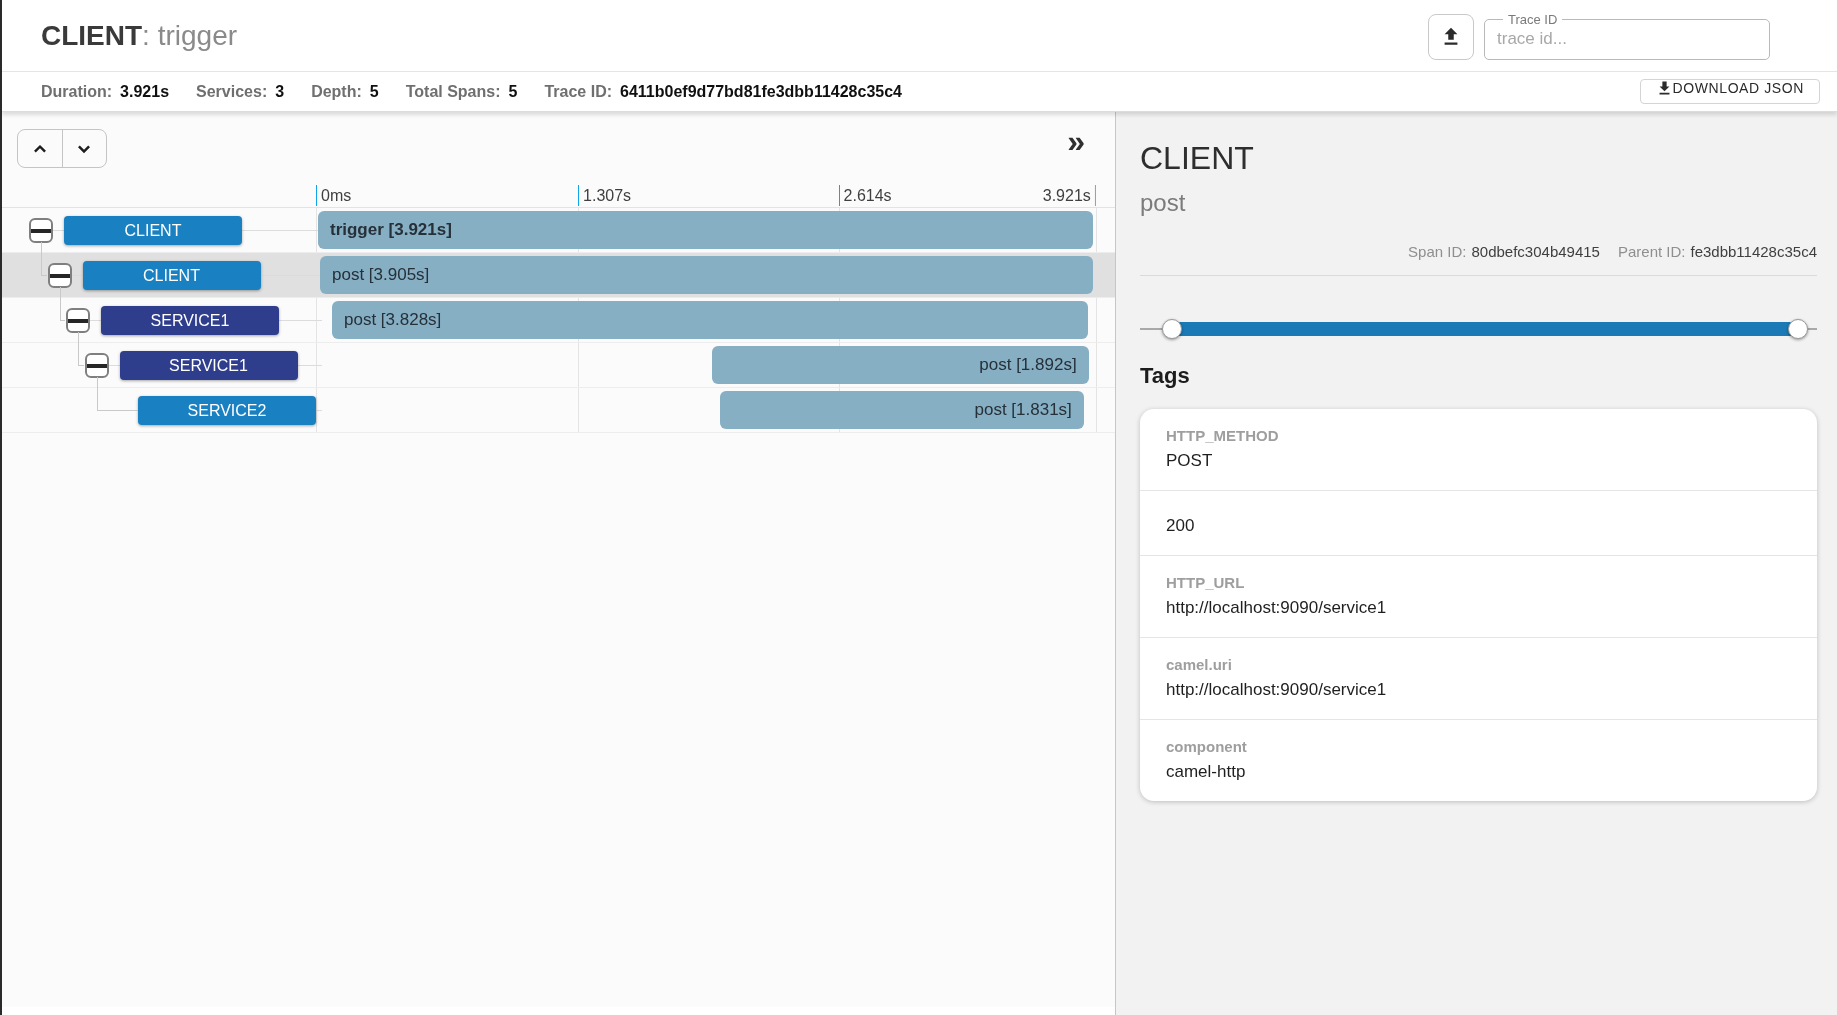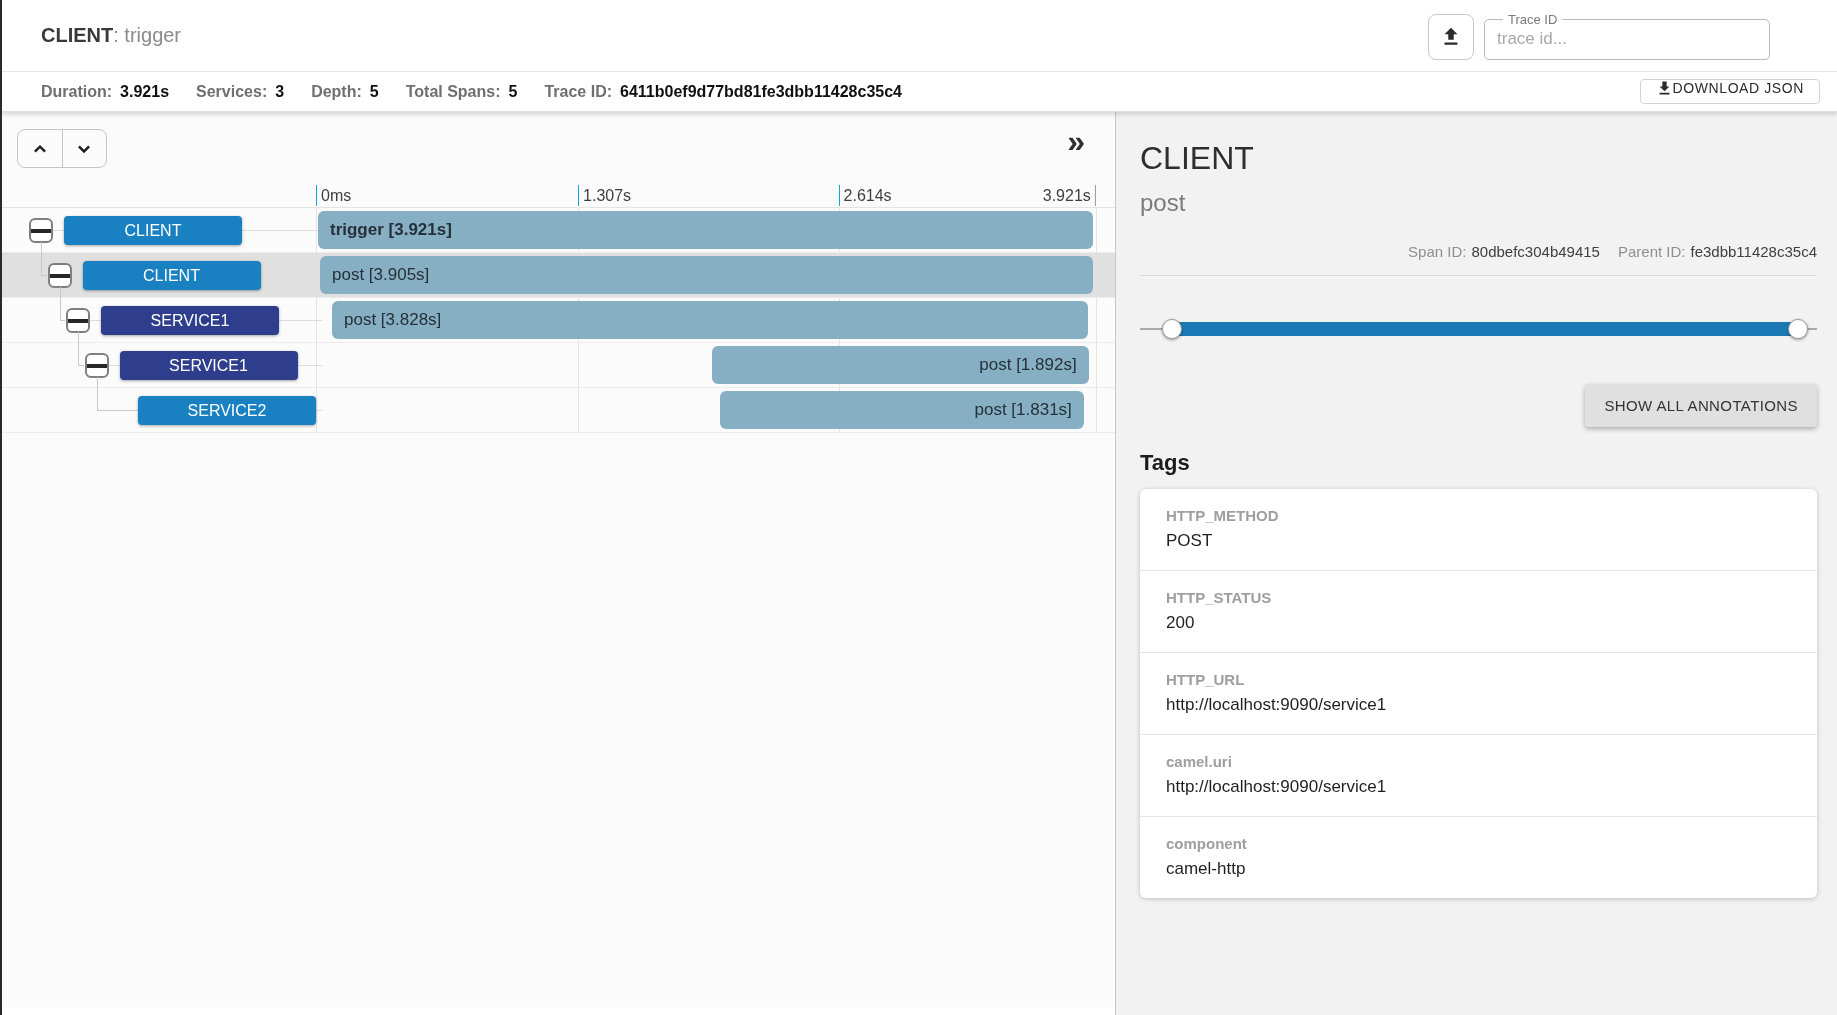--- a/index.html
+++ b/index.html
@@ -2,21 +2,21 @@
 <html><head>
 <meta charset="utf-8">
 <style>
   * { box-sizing: border-box; }
   html,body { margin:0; padding:0; background:#fff; }
   body { font-family:"Liberation Sans", sans-serif; }
   .app { position:relative; width:1837px; height:1015px; overflow:hidden; background:#fff; border-left:2px solid #2a2a2a; }
 
   
   .header { height:72px; display:flex; align-items:center; padding:0 18px 0 39px; border-bottom:1px solid #e6e6e6; }
-  .title { font-size:20px; }
+  .title { font-size:28px; }
   .title .svc { color:#3a3a3a; font-weight:600; }
   .title .sep, .title .span-nm { color:#8a8a8a; font-weight:400; }
   .header-right { margin-left:auto; margin-right:49px; display:flex; align-items:flex-start; gap:10px; }
   .upload-btn { width:46px; height:46px; margin-top:2px; border:1px solid #c9c9c9; border-radius:8px; background:transparent; display:flex; align-items:center; justify-content:center; cursor:pointer; }
   fieldset.trace-field { width:286px; height:48px; border:1px solid #b9b9b9; border-radius:5px; margin:0; padding:0 10px 6px 10px; }
   fieldset.trace-field legend { font-size:13px; color:#7a7a7a; padding:0 5px; margin-left:8px; }
   .trace-input { border:none; outline:none; background:transparent; font-size:17px; width:100%; color:#333; padding:2px 0 0 2px; }
   .trace-input::placeholder { color:#a8a8a8; }
 
   
@@ -70,21 +70,21 @@
   .id-value { color:#3f3f3f; margin-left:5px; }
   .id-gap { display:inline-block; width:18px; }
   .hdr-divider { border-bottom:1px solid #d8dbde; margin-top:15px; }
   .section-h { font-size:22px; font-weight:700; color:#1c1c1c; margin-top:23px; }
   .slider { position:relative; height:22px; margin-top:42px; }
   .slider-base { position:absolute; left:0; right:0; top:10px; height:2px; background:#a9a9a9; }
   .slider-range { position:absolute; top:4px; height:14px; border-radius:7px; }
   .slider-handle { position:absolute; top:1px; width:20px; height:20px; border-radius:50%; background:#fff; border:1px solid #9a9a9a; box-shadow:0 1px 3px rgba(0,0,0,0.4); transform:translateX(-50%); cursor:pointer; }
   .show-all-wrap { text-align:right; margin-top:44px; }
   .show-all-btn { background:#e0e0e0; border:none; border-radius:4px; padding:13px 19px; font-size:15px; color:#333; letter-spacing:0.4px; box-shadow:0 2px 5px rgba(0,0,0,0.3); cursor:pointer; font-family:inherit; }
-  .tags-card { margin-top:13px; background:#fff; border-radius:6px; box-shadow:0 1px 5px rgba(0,0,0,0.22); }
+  .tags-card { margin-top:20px; background:#fff; border-radius:14px; box-shadow:0 1px 5px rgba(0,0,0,0.22); }
   .tag-row { padding:18px 20px 19px 26px; border-bottom:1px solid #e5e5e5; }
   .tag-row:last-child { border-bottom:none; }
   .tag-key { font-size:15px; font-weight:700; color:#9e9e9e; }
   .tag-value { font-size:17px; color:#1f1f1f; margin-top:7px; }
 
   .icon-svg { display:block; }
 </style>
 </head>
 <body>
 
@@ -251,32 +251,28 @@
         <span class="id-label">Span ID:</span><span class="id-value">80dbefc304b49415</span><span class="id-gap"></span><span class="id-label">Parent ID:</span><span class="id-value">fe3dbb11428c35c4</span>
       </div>
       <div class="hdr-divider"></div>
 
       <div class="slider">
         <div class="slider-base"></div>
         <div class="slider-range" style="left: 4.8%; width: 92.4%; background: rgb(27, 122, 181);"></div>
         <div class="slider-handle" style="left: 4.8%;"></div>
         <div class="slider-handle" style="left: 97.2%;"></div>
       </div>
-      <div class="show-all-wrap">
-        <button class="show-all-btn">SHOW ALL ANNOTATIONS</button>
-      </div>
 
       <div class="section-h">Tags</div>
       <div class="tags-card">
           <div class="tag-row">
             <div class="tag-key">HTTP_METHOD</div>
             <div class="tag-value">POST</div>
           </div>
           <div class="tag-row">
-            <div class="tag-key">HTTP_STATUS</div>
             <div class="tag-value">200</div>
           </div>
           <div class="tag-row">
             <div class="tag-key">HTTP_URL</div>
             <div class="tag-value">http://localhost:9090/service1</div>
           </div>
           <div class="tag-row">
             <div class="tag-key">camel.uri</div>
             <div class="tag-value">http://localhost:9090/service1</div>
           </div>

